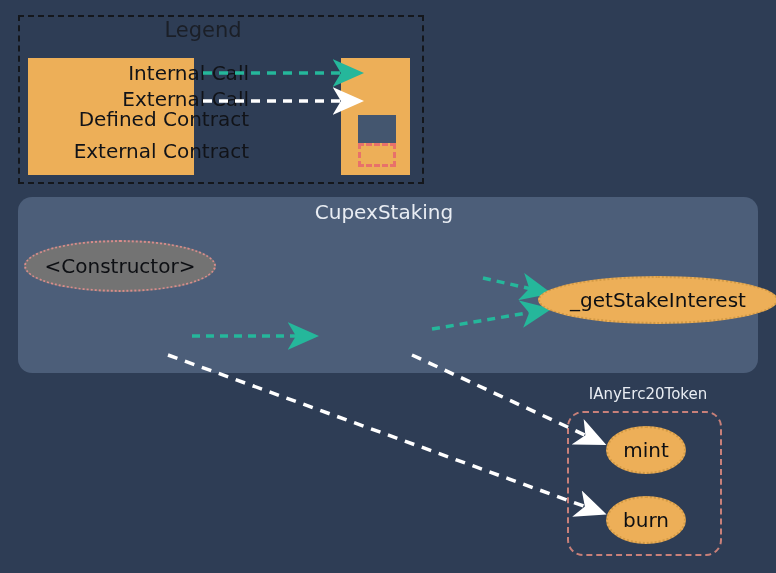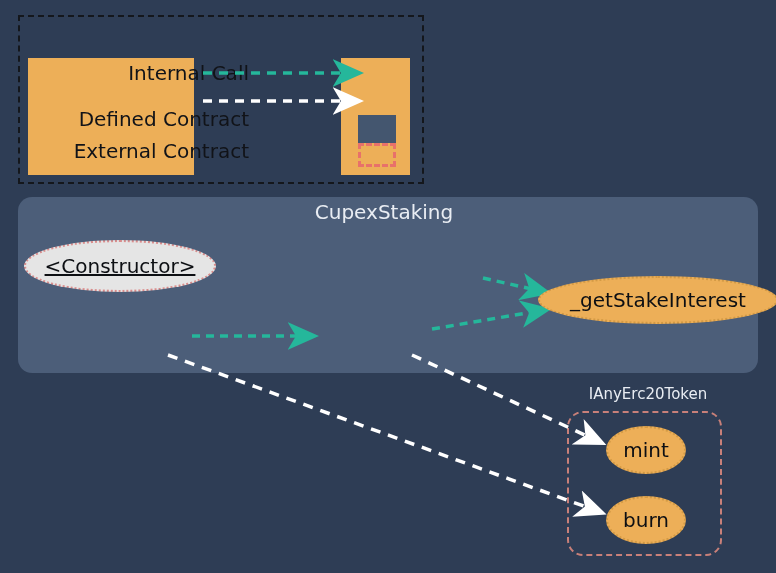--- a/index.html
+++ b/index.html
@@ -138,43 +138,45 @@
     position: absolute;
     display: flex;
     align-items: center;
     justify-content: center;
     border-radius: 50%;
     font-size: 20px;
     color: #0d0f13;
     white-space: nowrap;
     box-sizing: border-box;
   }
-  .node-pink   { background: #e5e5e5; border: 2px dotted #d98c8c; text-decoration: underline; }
+  .node-pink   { background: #737373; border: 2px dotted #d98c8c; }
   .node-orange { background: #edaf58; border: 2px dotted #d39a45; }
 
   #n-constructor { left: 24px;  top: 240px; width: 192px; height: 52px; }
   #n-getstakeinfo{ left: 255px; top: 238px; width: 243px; height: 54px; }
   #n-getstakeint { left: 538px; top: 276px; width: 240px; height: 48px; }
   #n-createstake { left: 44px;  top: 311px; width: 152px; height: 48px; }
   #n-unstake     { left: 315px; top: 310px; width: 120px; height: 50px; }
   #n-mint        { left: 606px; top: 426px; width: 80px; height: 48px; }
   #n-burn        { left: 606px; top: 496px; width: 80px; height: 48px; }
 </style>
 </head>
 <body>
 
 <div id="canvas">
 
   <div id="legend-box"></div>
 
+  <div class="txt" id="legend-title">Legend</div>
 
   <div id="legend-left-swatch"></div>
   <div id="legend-right-swatch"></div>
 
   <div class="txt legend-label" id="lbl-internal">Internal Call</div>
+  <div class="txt legend-label" id="lbl-external">External Call</div>
   <div class="txt legend-label" id="lbl-defined">Defined Contract</div>
   <div class="txt legend-label" id="lbl-undefined">External Contract</div>
 
   <div id="icon-defined"></div>
   <div id="icon-undefined"></div>
 
   <svg class="layer">
     <defs>
       <marker id="ah-teal" markerWidth="9" markerHeight="8" refX="7" refY="4" orient="auto" markerUnits="strokeWidth">
         <path d="M0,0 L9,4 L0,8 L2.4,4 Z" fill="#25b79b"></path>

